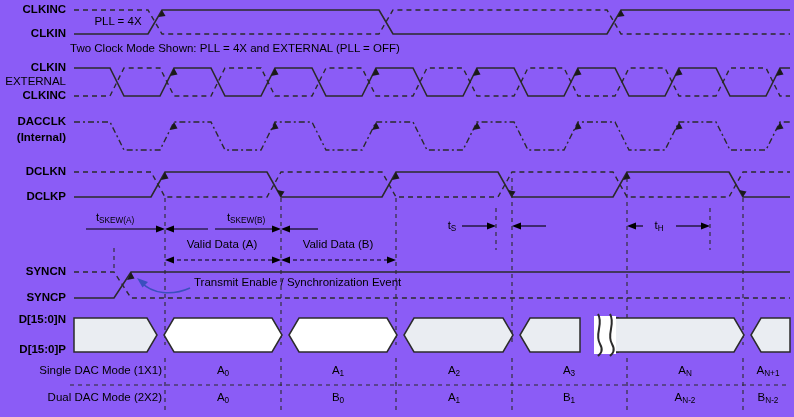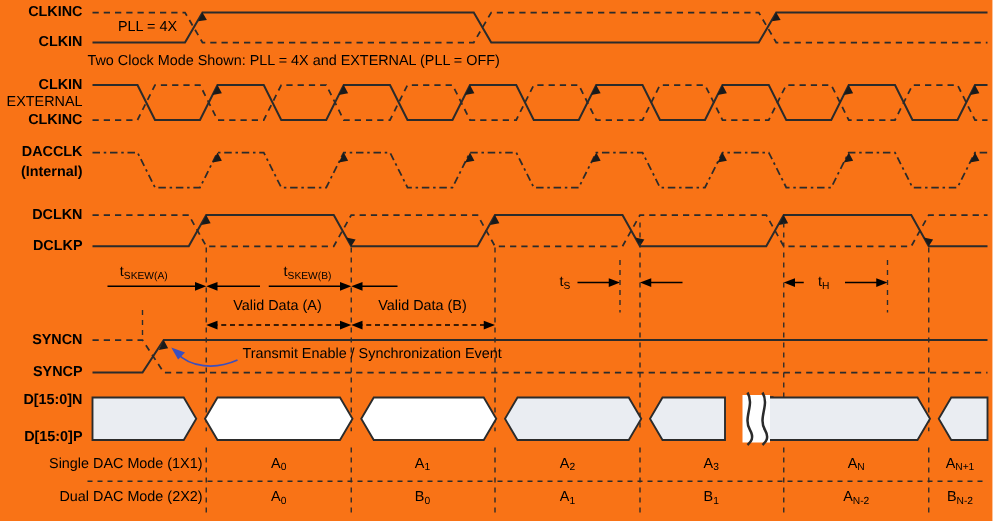--- a/index.html
+++ b/index.html
@@ -9,21 +9,21 @@
   }
   body {
     font-family: "Liberation Sans", sans-serif;
     color: #000000;
   }
   #root {
     position: relative;
     width: 794px;
     height: 417px;
     overflow: hidden;
-    background: #f97316;
+    background: #8b5cf6;
   }
   #diagram {
     position: absolute;
     left: 0;
     top: 0;
   }
   .lbl {
     font-family: "Liberation Sans", sans-serif;
     font-size: 11.5px;
     font-weight: bold;

